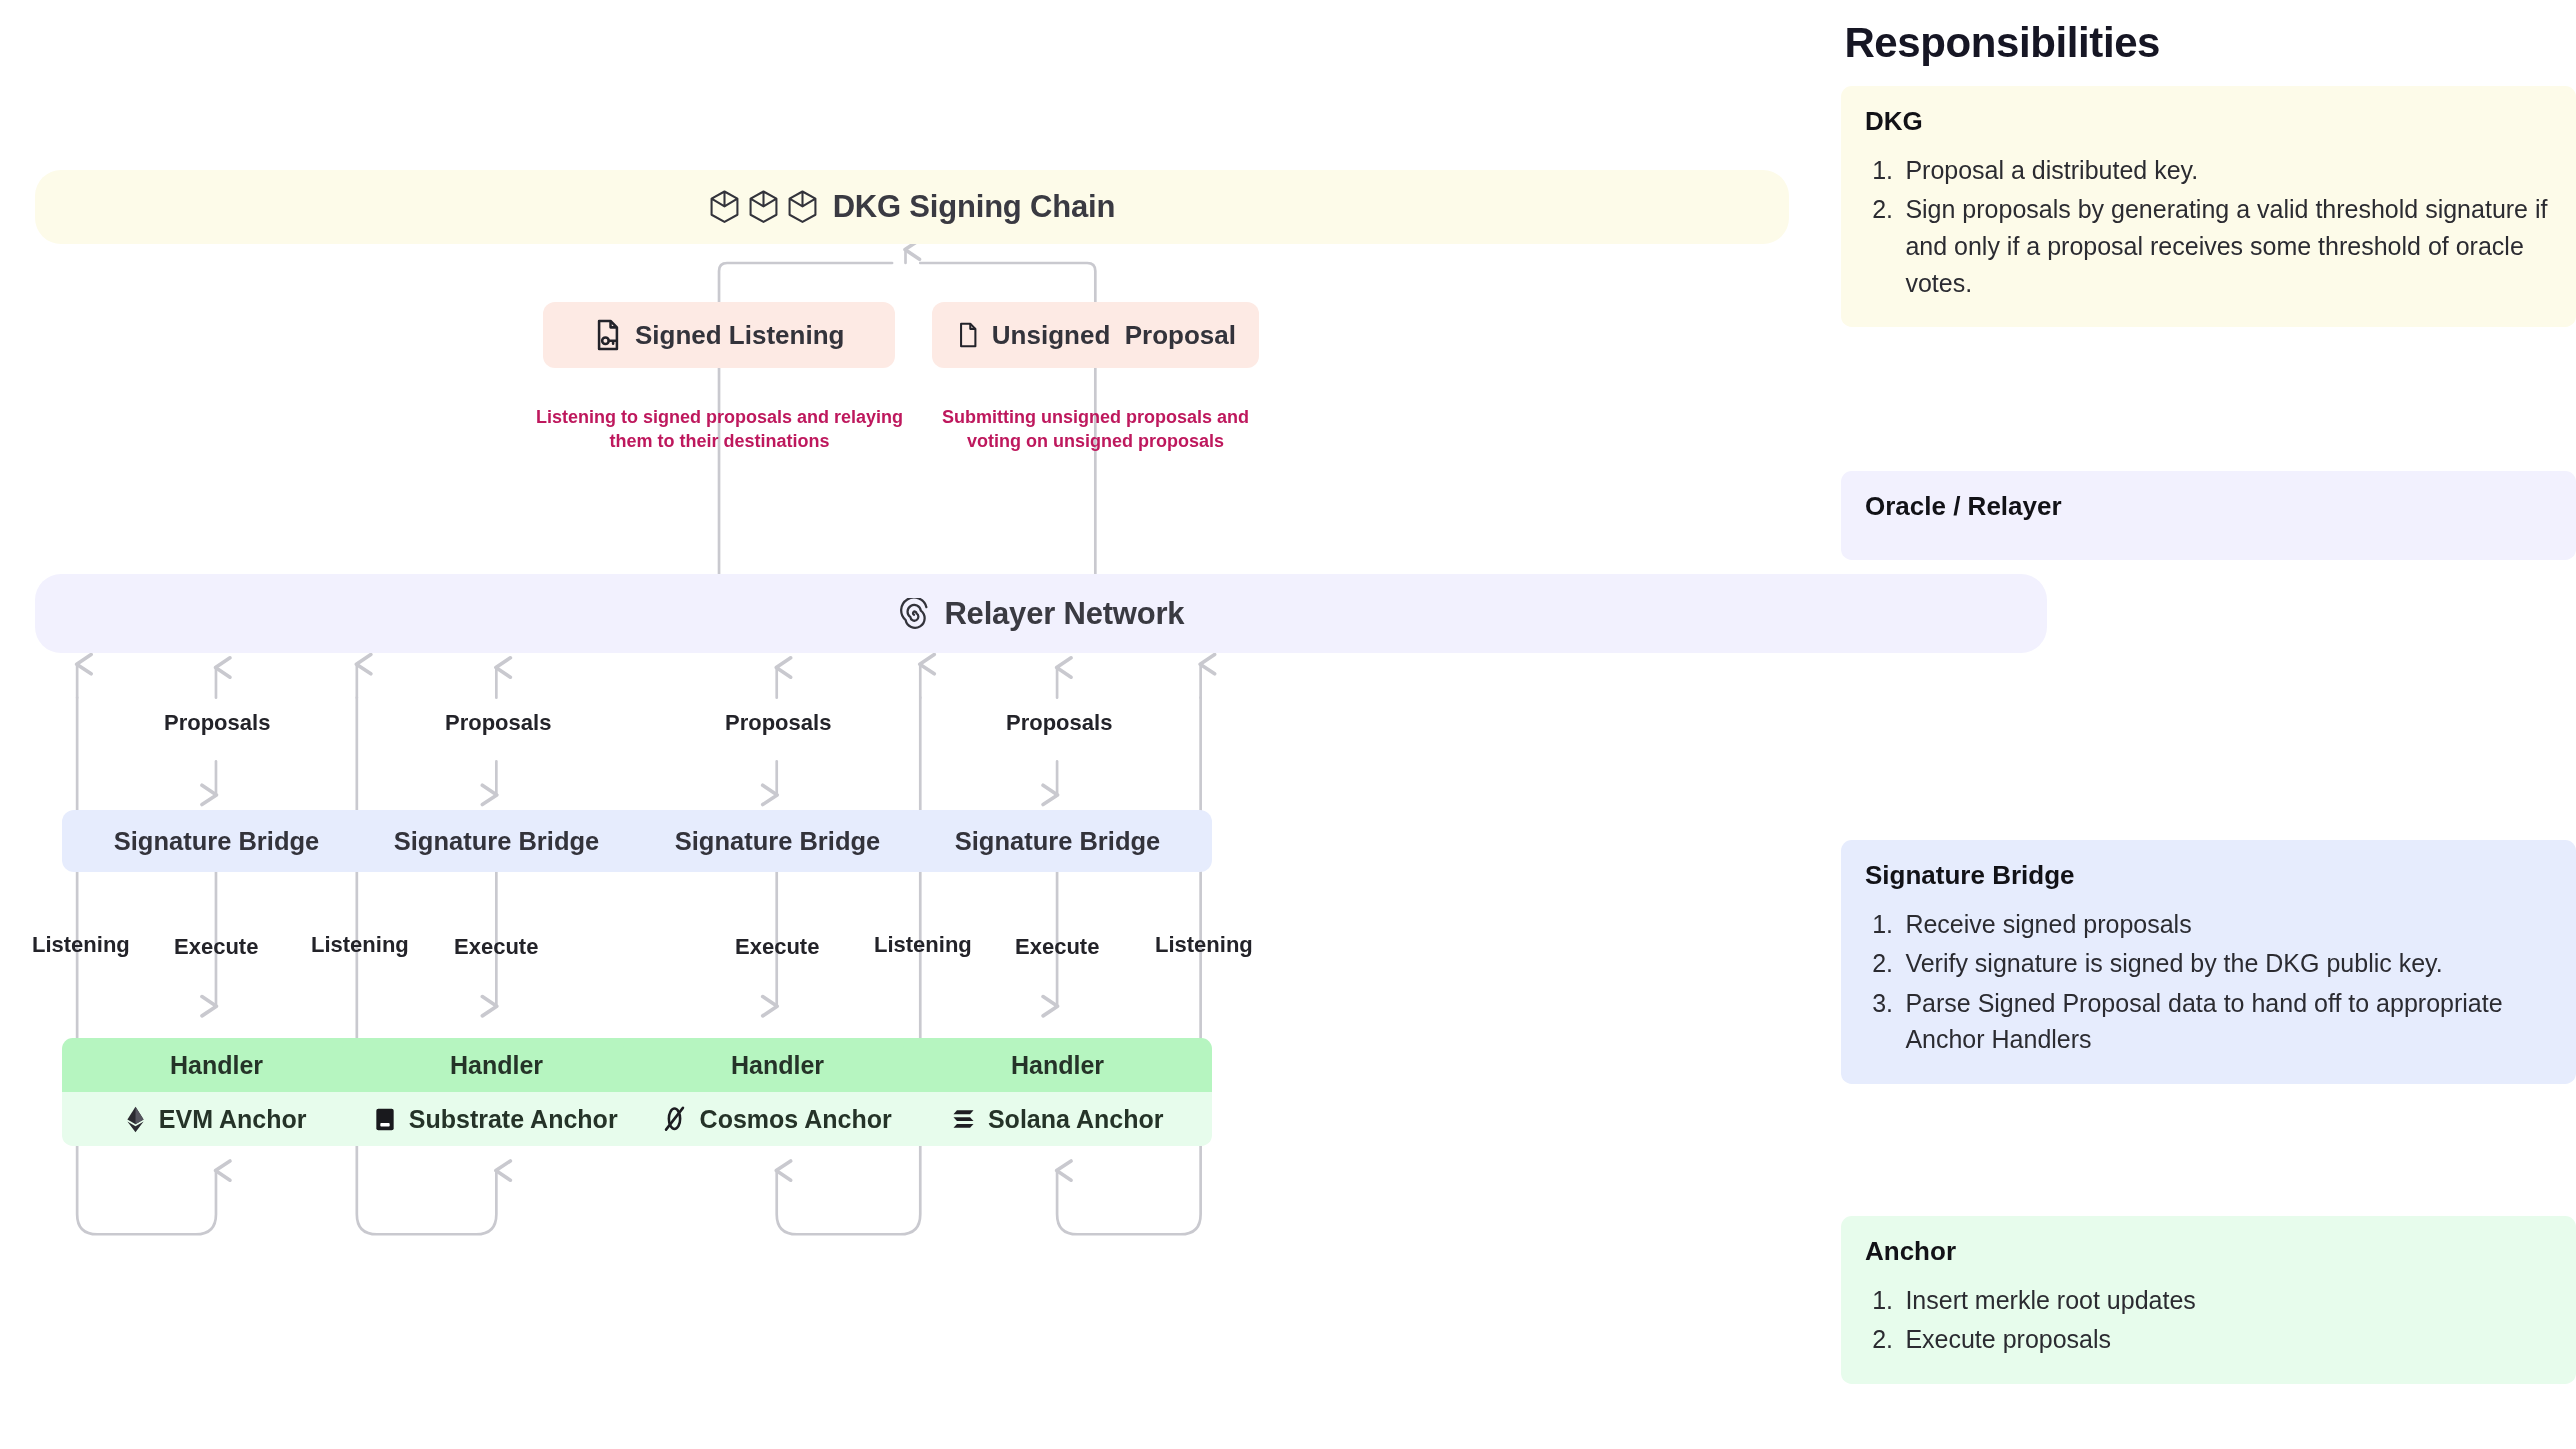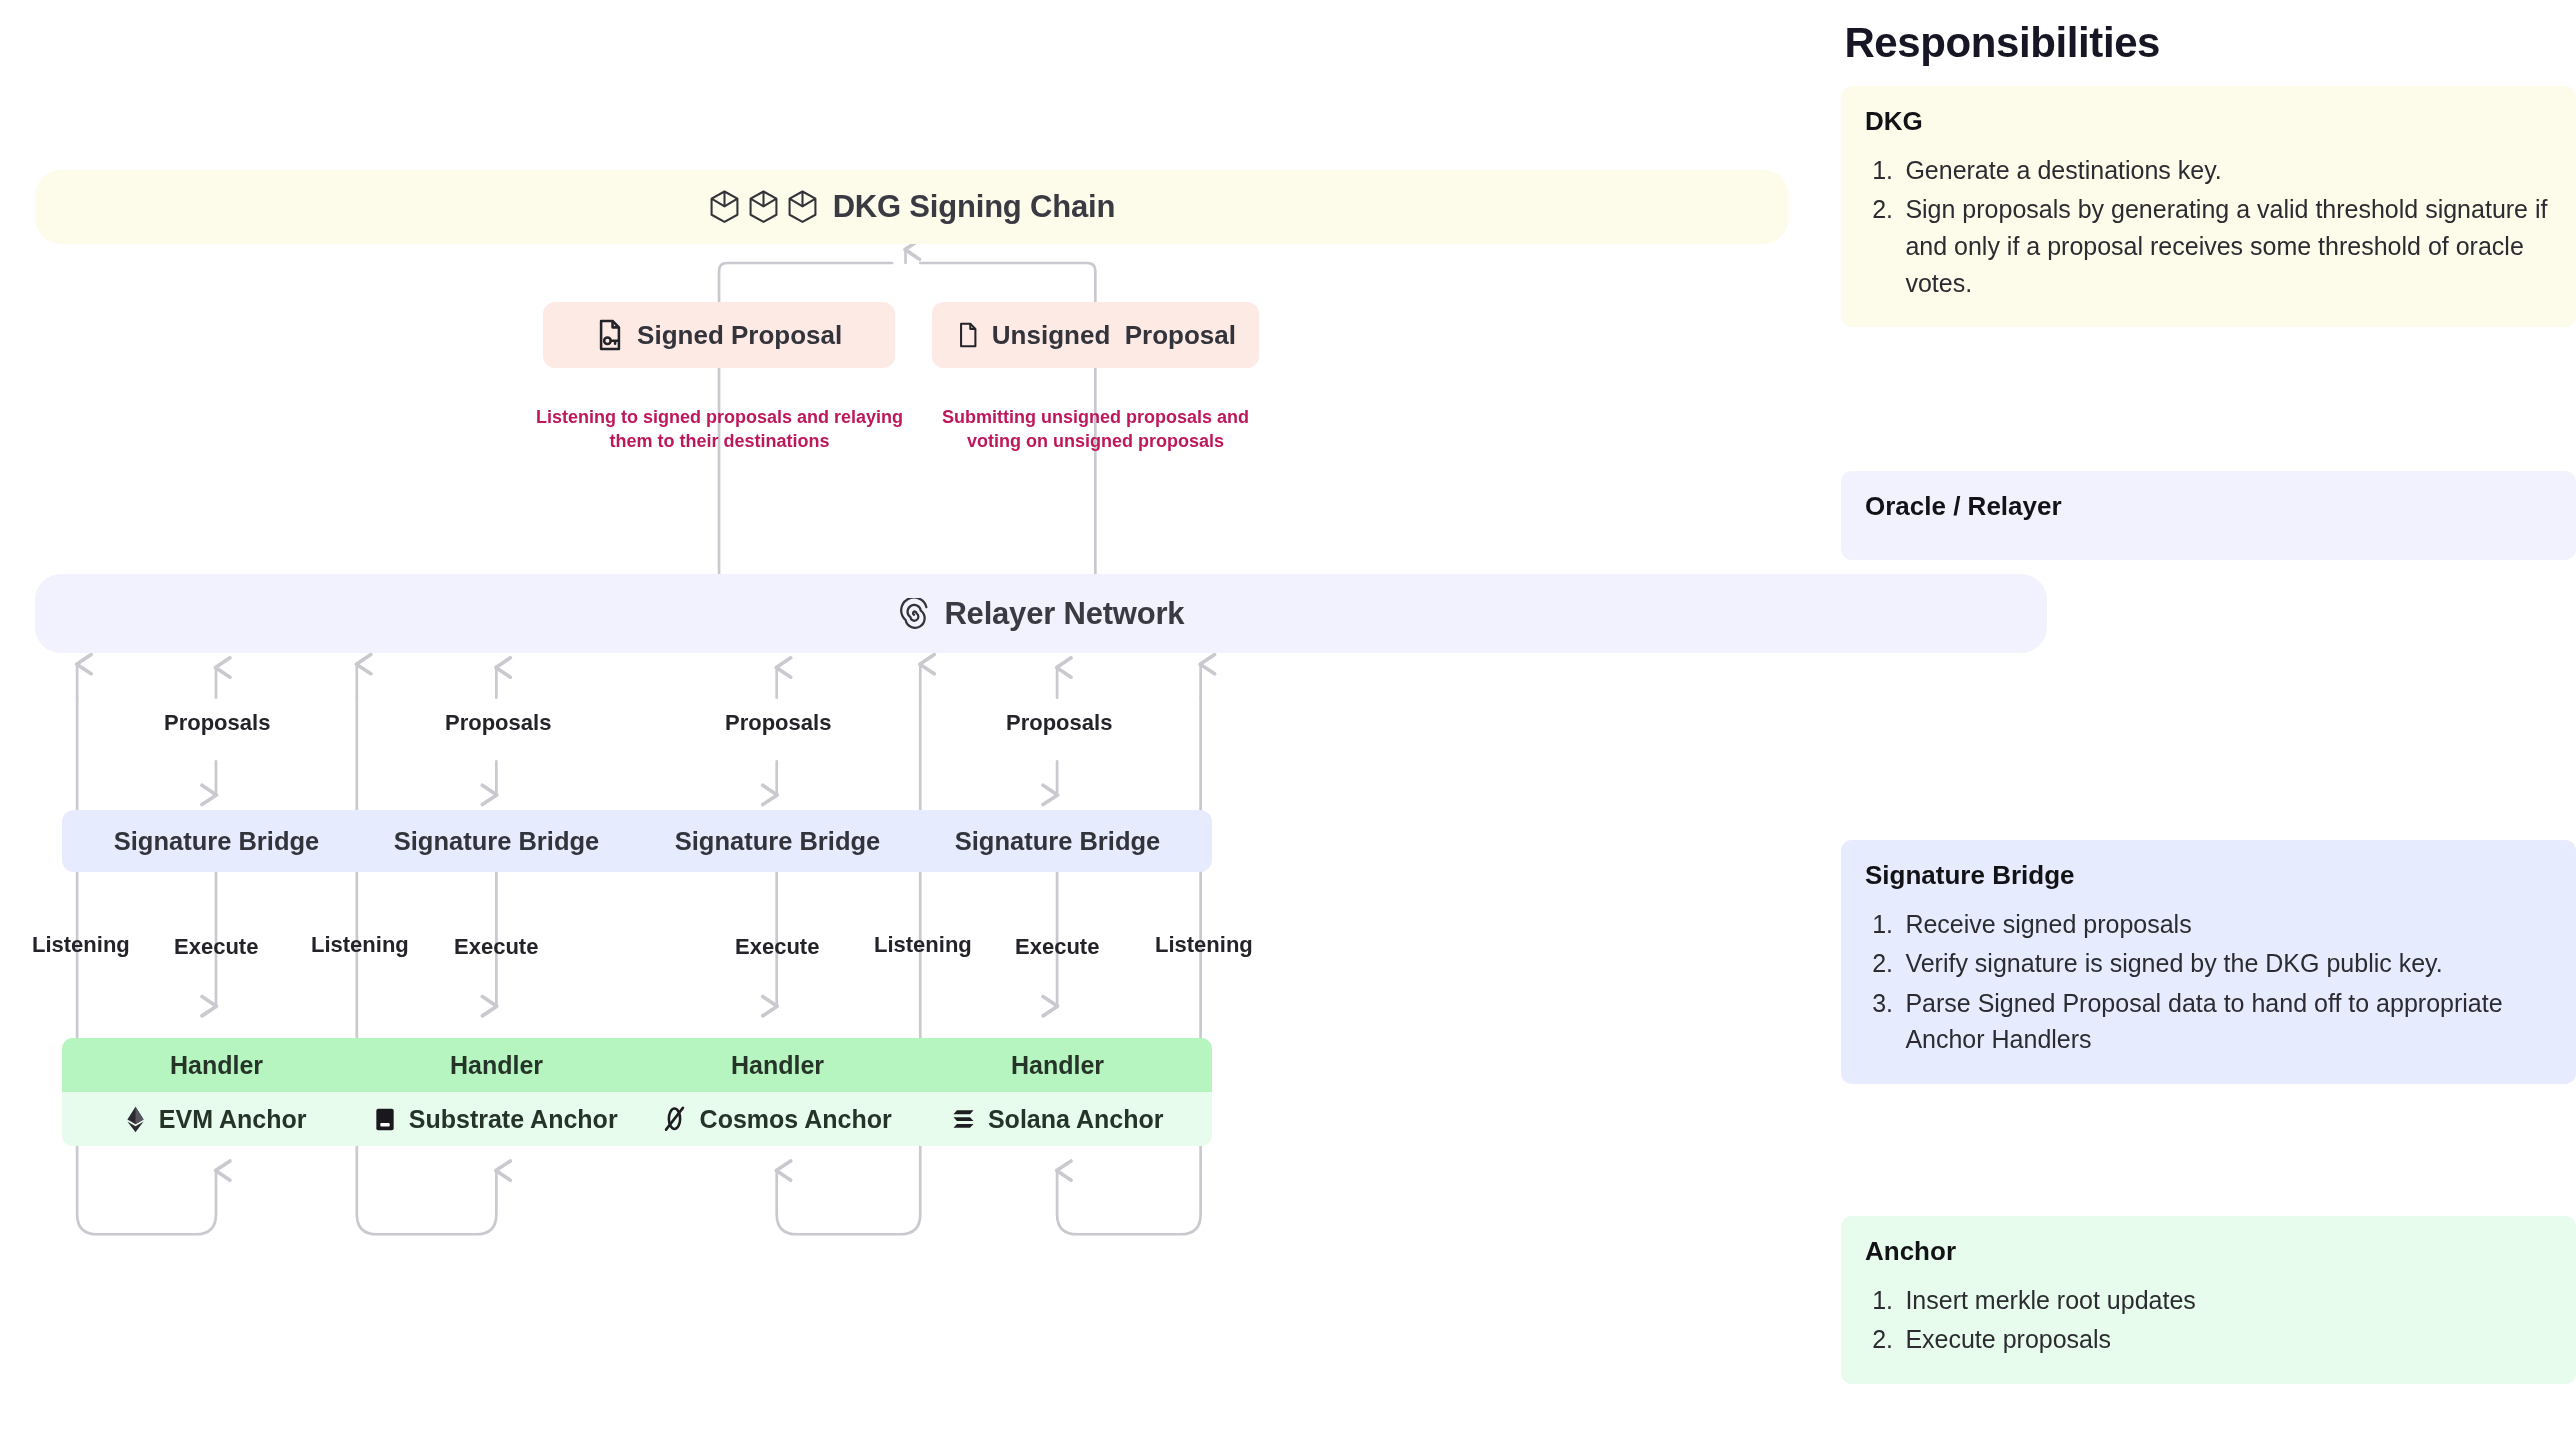--- a/index.html
+++ b/index.html
@@ -179,21 +179,21 @@
       <span class="band-title">DKG Signing Chain</span>
     </div>
 
     <div class="chip chip-signed">
       <svg width="28" height="32" viewBox="0 0 22 25">
         <path d="M4 1.5 H13 L18 6.5 V23.5 H4 Z" fill="none" stroke="#23232a" stroke-width="2" stroke-linejoin="round"></path>
         <path d="M13 1.5 V6.5 H18" fill="none" stroke="#23232a" stroke-width="2" stroke-linejoin="round"></path>
         <circle cx="9" cy="17" r="2.6" fill="none" stroke="#23232a" stroke-width="2"></circle>
         <path d="M11.6 17 H17 M15 17 V19.4" fill="none" stroke="#23232a" stroke-width="2" stroke-linecap="round"></path>
       </svg>
-      <span class="chip-label">Signed Proposal</span>
+      <span class="chip-label">Signed Listening</span>
     </div>
 
     <div class="chip chip-unsigned">
       <svg width="27" height="32" viewBox="0 0 20 25">
         <path d="M3 1.5 H12 L17 6.5 V23.5 H3 Z" fill="none" stroke="#23232a" stroke-width="2" stroke-linejoin="round"></path>
         <path d="M12 1.5 V6.5 H17" fill="none" stroke="#23232a" stroke-width="2" stroke-linejoin="round"></path>
       </svg>
       <span class="chip-label">Unsigned  Proposal</span>
     </div>
 
@@ -270,21 +270,21 @@
     </div>
 
   </div>
 
   <div class="panel">
     <div class="panel-title">Responsibilities</div>
 
     <div class="card card-dkg">
       <div class="card-title">DKG</div>
       <ol>
-        <li>Generate a destinations key.</li>
+        <li>Proposal a distributed key.</li>
         <li>Sign proposals by generating a valid threshold signature if and only if a proposal receives some threshold of oracle votes.</li>
       </ol>
     </div>
 
     <div class="card card-oracle">
       <div class="card-title">Oracle / Relayer</div>
     </div>
 
     <div class="card card-sigbr">
       <div class="card-title">Signature Bridge</div>

